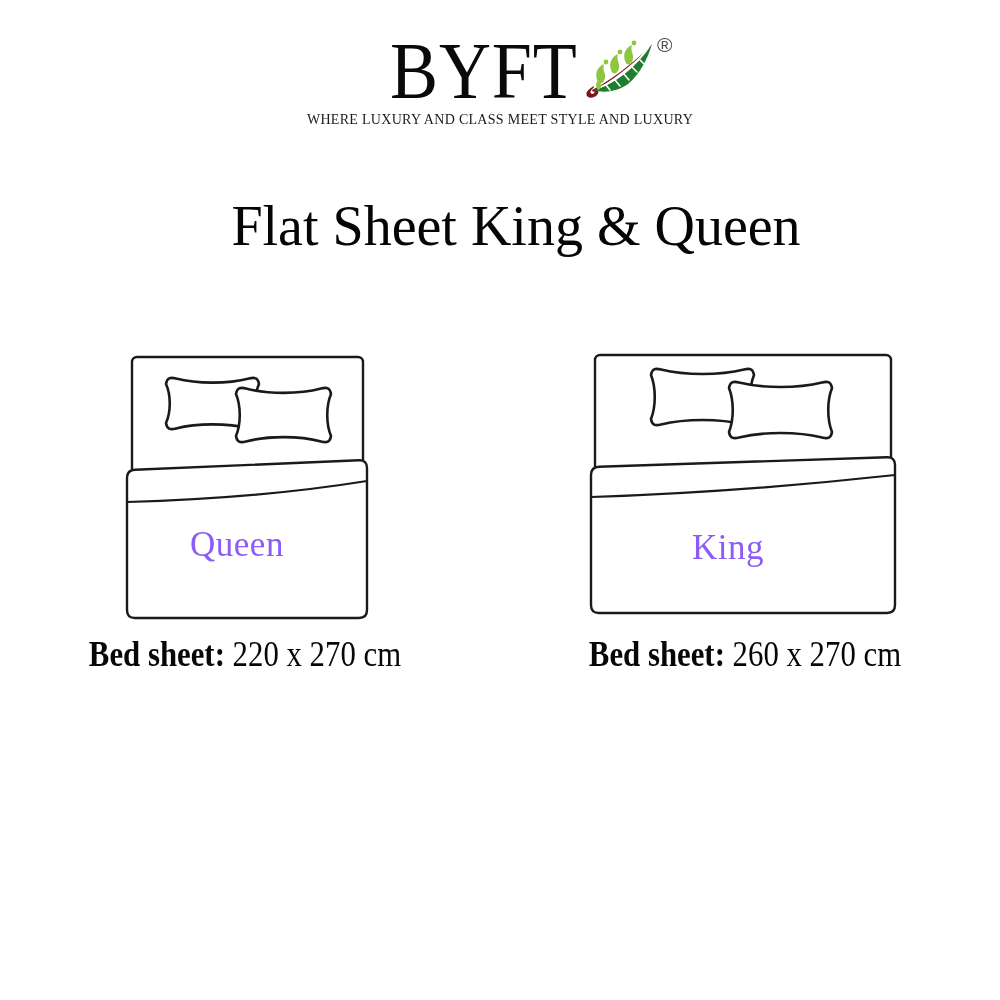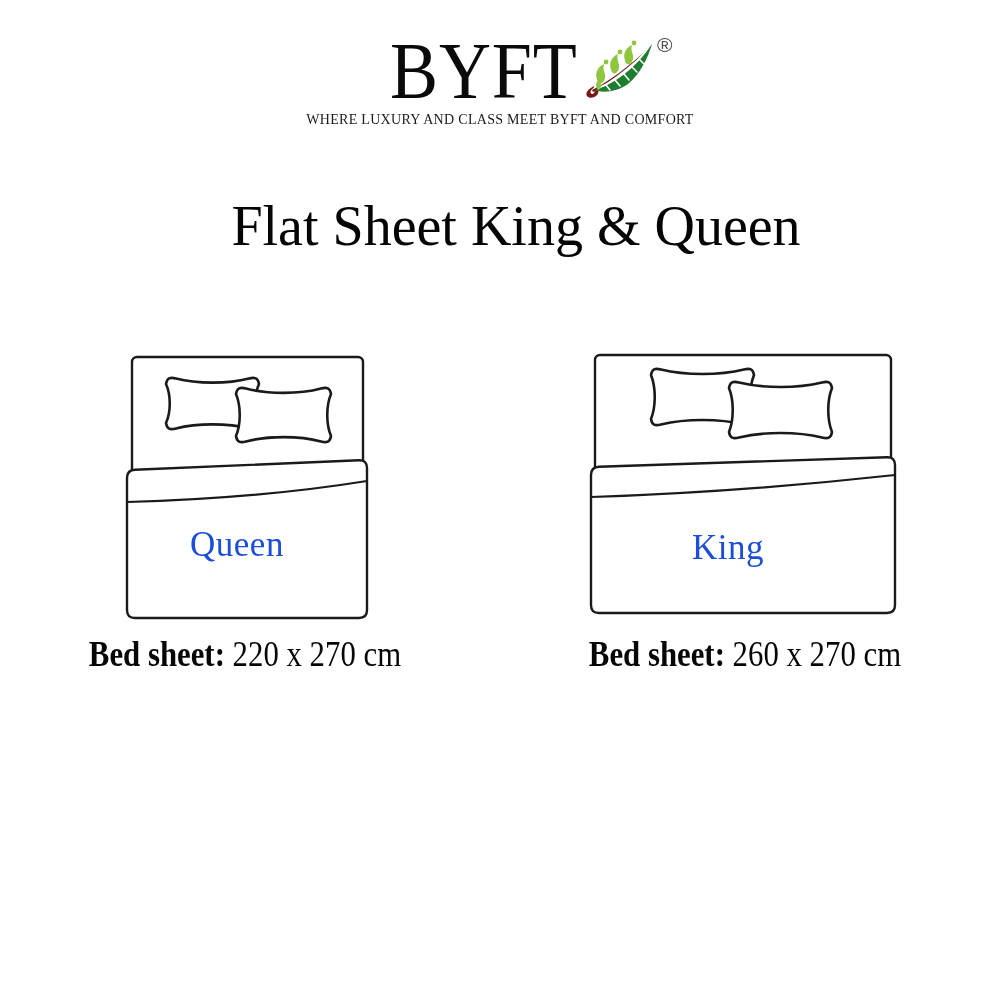--- a/index.html
+++ b/index.html
@@ -28,21 +28,21 @@
     font-size:56px;font-weight:normal;line-height:1;color:#050505;white-space:nowrap;
   }
   
   .bed-svg{position:absolute;}
   .bed-svg.queen{left:122px;top:350px;width:250px;height:275px;}
   .bed-svg.king{left:585px;top:350px;width:320px;height:270px;}
   .bed-line{fill:#ffffff;stroke:#1a1a1a;stroke-width:2.4;stroke-linejoin:round;}
   .pillow{fill:#ffffff;stroke:#1a1a1a;stroke-width:2.6;stroke-linejoin:round;}
   .fold{fill:none;stroke:#1a1a1a;stroke-width:2.2;stroke-linecap:round;}
   .size-label{
-    position:absolute;font-size:35px;line-height:1;text-align:center;color:#1d4ed8;
+    position:absolute;font-size:35px;line-height:1;text-align:center;color:#8b5cf6;
     letter-spacing:0.5px;white-space:nowrap;
   }
   .size-label.queen{left:117px;top:527px;width:240px;}
   .size-label.king{left:576px;top:530px;width:304px;}
   
   .spec-row{
     position:absolute;top:637px;width:400px;text-align:center;font-size:35px;
     line-height:1;white-space:nowrap;color:#070707;
     transform:scaleX(0.88);transform-origin:center top;
   }
@@ -85,21 +85,21 @@
       <path d="M2,18 C-2,10 1,3 8,0 C6,6 10,9 9,14 C8,19 4,21 2,18 Z" fill="#8fc63f"></path>
       <circle cx="10" cy="-2" r="2.4" fill="#8fc63f"></circle>
     </g>
     <g transform="translate(12,39) scale(0.55)">
       <path d="M2,18 C-2,10 1,3 8,0 C6,6 10,9 9,14 C8,19 4,21 2,18 Z" fill="#8fc63f"></path>
     </g>
   </svg>
 
   <span class="rmark">®</span>
 
-  <div class="tagline">WHERE LUXURY AND CLASS MEET BYFT AND COMFORT</div>
+  <div class="tagline">WHERE LUXURY AND CLASS MEET STYLE AND LUXURY</div>
 
   <h1 class="page-title">Flat Sheet King &amp; Queen</h1>
 
   <svg class="bed-svg queen" viewBox="0 0 250 275" aria-hidden="true">
     <rect class="bed-line" x="10" y="7" width="231" height="123" rx="5"></rect>
     <path class="pillow" transform="translate(38,25)" d="M6,9 C7,3 10,2 16,3.5 C36.8,9 68.2,9 89,3.5 C95,2 98,3 99,9 C94,20 94,37 99,48 C98,54 95,55 89,53.5 C68.2,48 36.8,48 16,53.5 C10,55 7,54 6,48 C11,37 11,20 6,9 Z"></path>
     <path class="pillow" transform="translate(108,35)" d="M6,9 C7,3 10,2 16,3.5 C37.5,9.3 69.5,9.3 91,3.5 C97,2 100,3 101,9 C96,21 96,39 101,51 C100,57 97,58 91,56.5 C69.5,50.7 37.5,50.7 16,56.5 C10,58 7,57 6,51 C11,39 11,21 6,9 Z"></path>
     <path class="bed-line" d="M13,268 Q5,268 5,260 L5,128 Q5,120 13,119.7 L237,110.3 Q245,110 245,118 L245,260 Q245,268 237,268 Z"></path>
     <path class="fold" d="M5,152 C80,150 170,143 245,131"></path>
   </svg>

